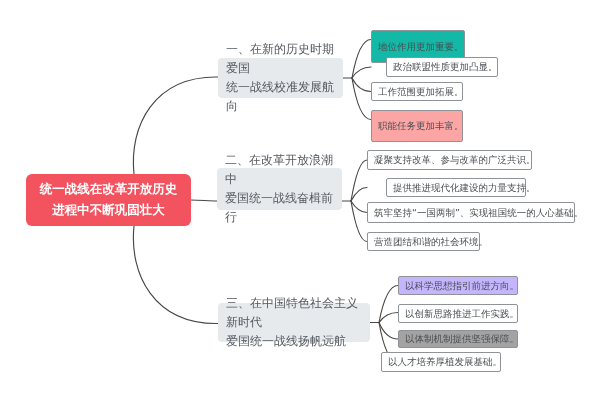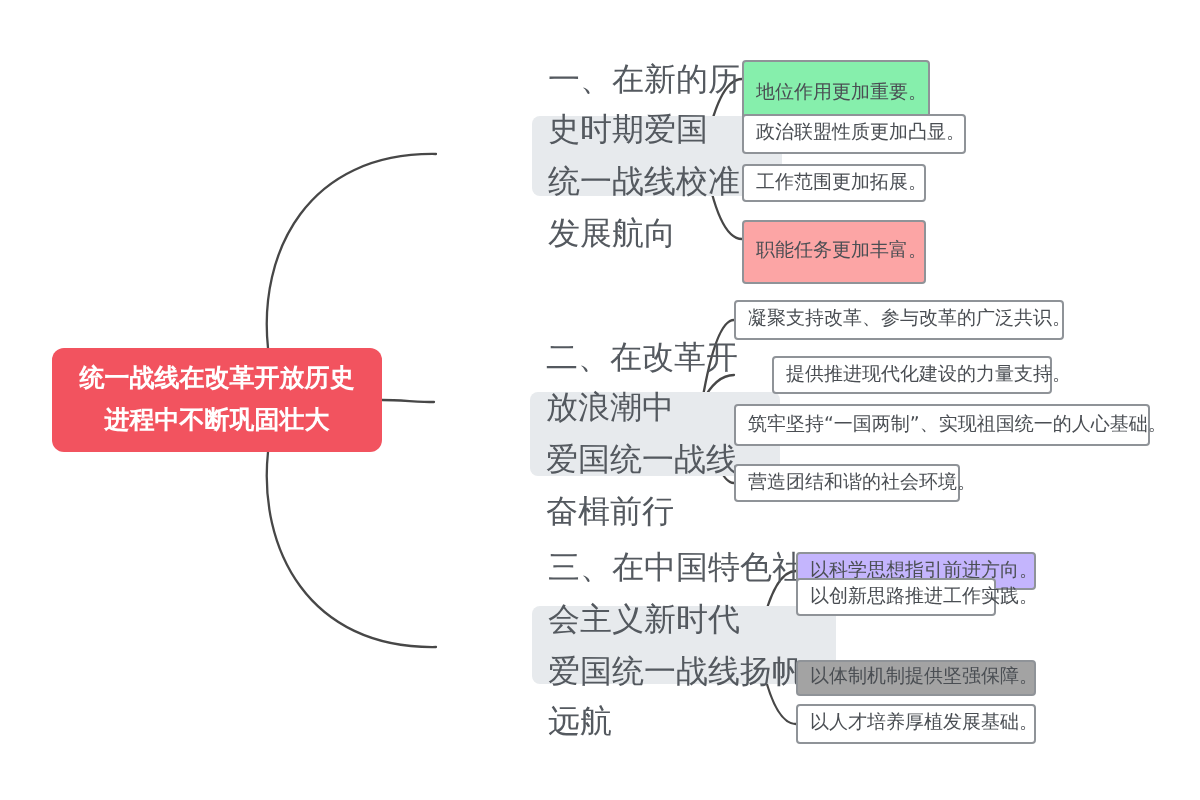--- a/index.html
+++ b/index.html
@@ -25,26 +25,25 @@
   .root-node {
     justify-content: center;
     text-align: center;
     font-weight: bold;
     font-size: 12.5px;
     line-height: 1.65;
     border-radius: 6px;
     white-space: pre-line;
   }
   .branch-node {
-    font-size: 16px;
+    font-size: 12px;
     line-height: 1.6;
     border-radius: 4px;
     padding: 0 8px;
     white-space: pre-line;
-    margin-left: 48px;
   }
   .leaf-node {
     font-size: 9.5px;
     line-height: 1.2;
     padding: 0 6px;
     border-radius: 2px;
     white-space: nowrap;
     background: #ffffff;
   }
 </style>
@@ -70,29 +69,29 @@
       <path d="M 379 322.5 Q 386 285.5, 398 285.5" fill="none" stroke="#474747" stroke-width="1.15" stroke-linecap="round"></path>
       <path d="M 379 322.5 Q 386 312.5, 398 312.5" fill="none" stroke="#474747" stroke-width="1.15" stroke-linecap="round"></path>
       <path d="M 379 322.5 Q 386 339, 398 339" fill="none" stroke="#474747" stroke-width="1.15" stroke-linecap="round"></path>
       <path d="M 379 322.5 Q 386 362, 398 362" fill="none" stroke="#474747" stroke-width="1.15" stroke-linecap="round"></path>
     </svg>
   <div class="node root-node" id="root-node" style="left: 26px; top: 174px; width: 165px; height: 52px; background: rgb(242, 83, 95); color: rgb(255, 255, 255);">统一战线在改革开放历史
 进程中不断巩固壮大</div>
 
 <div class="node branch-node" style="left: 218px; top: 58px; width: 125px; height: 40px; background: rgb(231, 234, 237); color: rgb(84, 89, 95);">一、在新的历史时期爱国
 统一战线校准发展航向</div>
-    <div class="node leaf-node" style="left: 371px; top: 30px; width: 94px; height: 33px; background: #86efac; color: rgb(74, 78, 83); border: 1px solid rgb(143, 147, 152);">地位作用更加重要。</div>
-    <div class="node leaf-node" style="left: 371px; top: 57px; width: 112px; height: 20px; background: rgb(255, 255, 255); color: rgb(74, 78, 83); border: 1px solid rgb(143, 147, 152);">政治联盟性质更加凸显。</div>
+    <div class="node leaf-node" style="left: 371px; top: 30px; width: 94px; height: 33px; background: #14b8a6; color: rgb(74, 78, 83); border: 1px solid rgb(143, 147, 152);">地位作用更加重要。</div>
+    <div class="node leaf-node" style="left: 386px; top: 57px; width: 112px; height: 20px; background: rgb(255, 255, 255); color: rgb(74, 78, 83); border: 1px solid rgb(143, 147, 152);">政治联盟性质更加凸显。</div>
     <div class="node leaf-node" style="left: 371px; top: 82px; width: 92px; height: 19px; background: rgb(255, 255, 255); color: rgb(74, 78, 83); border: 1px solid rgb(143, 147, 152);">工作范围更加拓展。</div>
     <div class="node leaf-node" style="left: 371px; top: 110px; width: 92px; height: 32px; background: #fca5a5; color: rgb(74, 78, 83); border: 1px solid rgb(143, 147, 152);">职能任务更加丰富。</div>
-    <div class="node branch-node" style="left: 217px; top: 196px; width: 125px; height: 42px; background: rgb(231, 234, 237); color: rgb(84, 89, 95);">二、在改革开放浪潮中
+    <div class="node branch-node" style="left: 217px; top: 168px; width: 125px; height: 42px; background: rgb(231, 234, 237); color: rgb(84, 89, 95);">二、在改革开放浪潮中
 爱国统一战线奋楫前行</div>
     <div class="node leaf-node" style="left: 367px; top: 150px; width: 165px; height: 20px; background: rgb(255, 255, 255); color: rgb(74, 78, 83); border: 1px solid rgb(143, 147, 152);">凝聚支持改革、参与改革的广泛共识。</div>
     <div class="node leaf-node" style="left: 386px; top: 178px; width: 140px; height: 19px; background: rgb(255, 255, 255); color: rgb(74, 78, 83); border: 1px solid rgb(143, 147, 152);">提供推进现代化建设的力量支持。</div>
     <div class="node leaf-node" style="left: 367px; top: 202px; width: 208px; height: 21px; background: rgb(255, 255, 255); color: rgb(74, 78, 83); border: 1px solid rgb(143, 147, 152);">筑牢坚持“一国两制”、实现祖国统一的人心基础。</div>
     <div class="node leaf-node" style="left: 367px; top: 232px; width: 113px; height: 19px; background: rgb(255, 255, 255); color: rgb(74, 78, 83); border: 1px solid rgb(143, 147, 152);">营造团结和谐的社会环境。</div>
     <div class="node branch-node" style="left: 218px; top: 303px; width: 152px; height: 39px; background: rgb(231, 234, 237); color: rgb(84, 89, 95);">三、在中国特色社会主义新时代
 爱国统一战线扬帆远航</div>
     <div class="node leaf-node" style="left: 398px; top: 276px; width: 120px; height: 19px; background: #c4b5fd; color: rgb(74, 78, 83); border: 1px solid rgb(143, 147, 152);">以科学思想指引前进方向。</div>
-    <div class="node leaf-node" style="left: 398px; top: 289px; width: 100px; height: 19px; background: rgb(255, 255, 255); color: rgb(74, 78, 83); border: 1px solid rgb(143, 147, 152);">以创新思路推进工作实践。</div>
+    <div class="node leaf-node" style="left: 398px; top: 304px; width: 120px; height: 19px; background: rgb(255, 255, 255); color: rgb(74, 78, 83); border: 1px solid rgb(143, 147, 152);">以创新思路推进工作实践。</div>
     <div class="node leaf-node" style="left: 398px; top: 330px; width: 120px; height: 18px; background: #a3a3a3; color: rgb(74, 78, 83); border: 1px solid rgb(143, 147, 152);">以体制机制提供坚强保障。</div>
-    <div class="node leaf-node" style="left: 398px; top: 352px; width: 120px; height: 20px; background: rgb(255, 255, 255); color: rgb(74, 78, 83); border: 1px solid rgb(143, 147, 152);">以人才培养厚植发展基础。</div>
+    <div class="node leaf-node" style="left: 381px; top: 352px; width: 120px; height: 20px; background: rgb(255, 255, 255); color: rgb(74, 78, 83); border: 1px solid rgb(143, 147, 152);">以人才培养厚植发展基础。</div>
   </div>
 
 </body></html>

